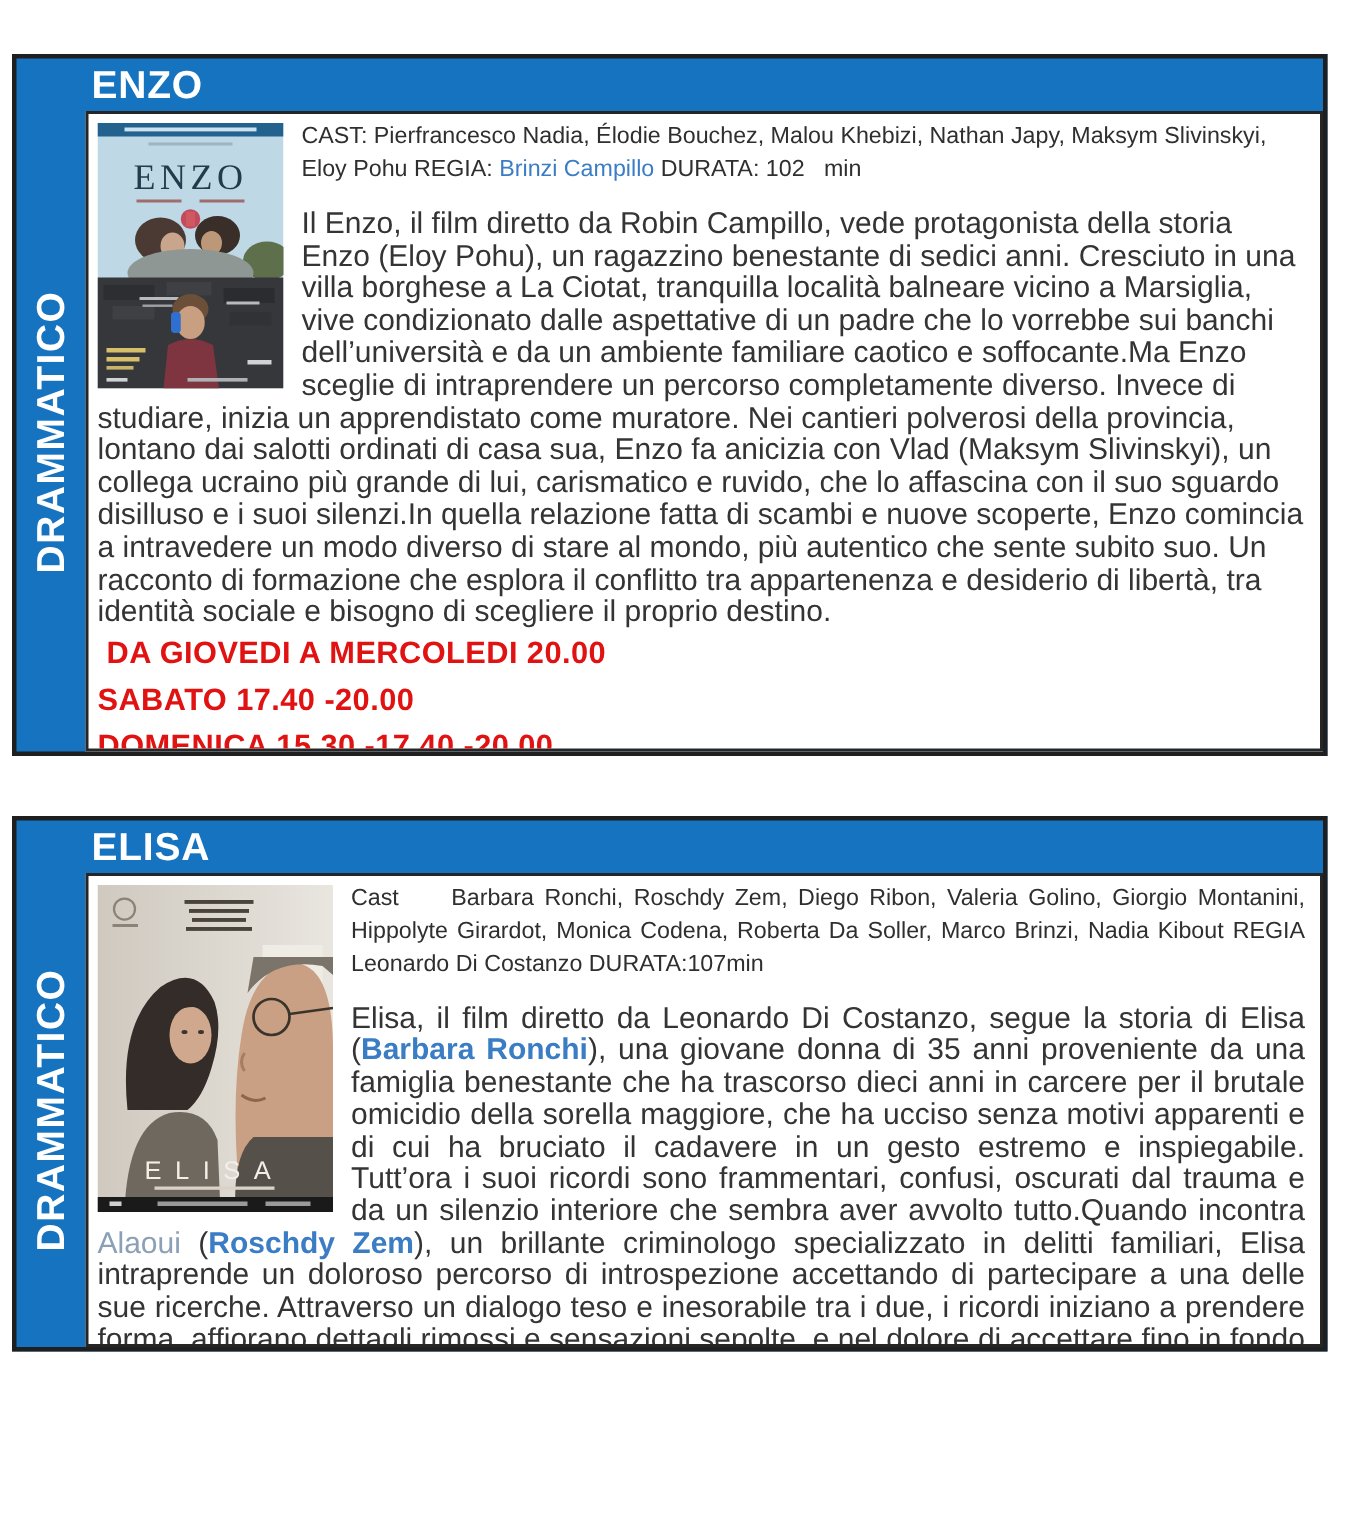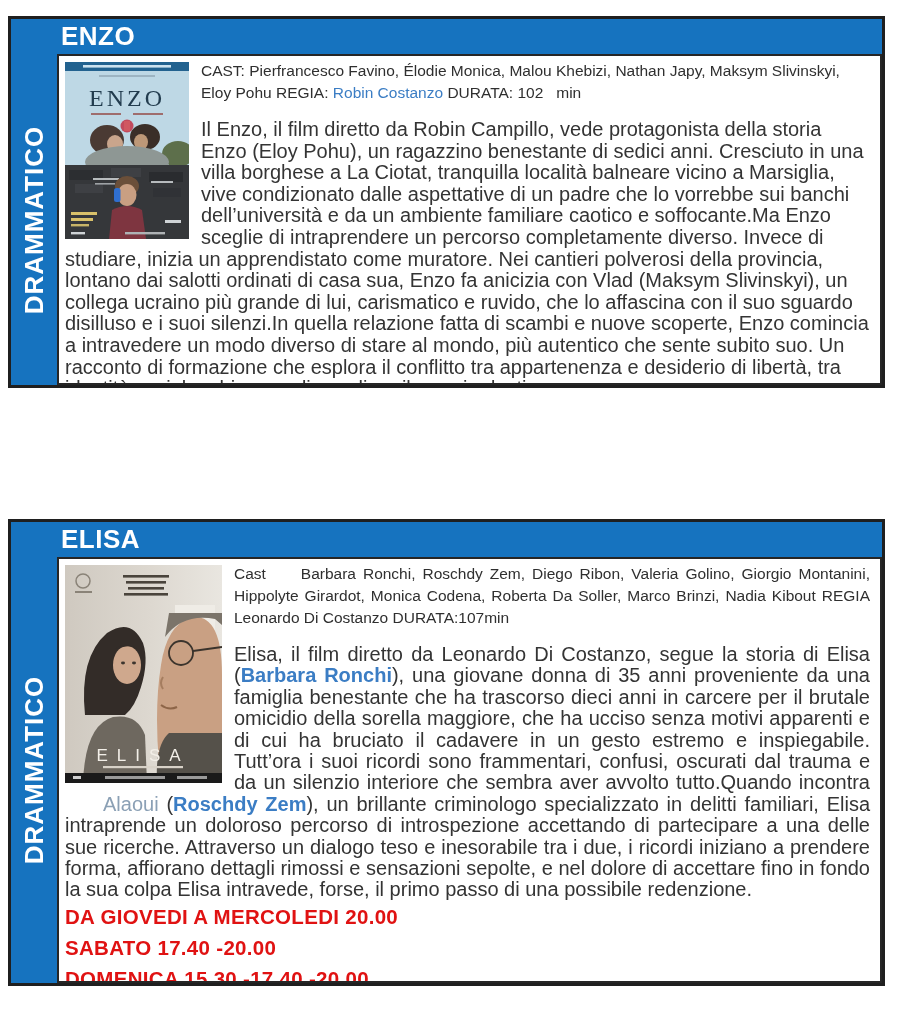--- a/index.html
+++ b/index.html
@@ -15,22 +15,22 @@
   body{
     width:906px;height:1024px;position:relative;overflow:hidden;
     font-family:"Liberation Sans",sans-serif;color:var(--body_text);
   }
   .card{
     position:absolute;left:8px;width:877px;
     background:var(--bar_blue);
     border:3px solid var(--border_dark);
     display:flex;flex-direction:column;
   }
-  .card-0{top:16px;height:372px;}
-  .card-1{top:519px;height:467px;}
+  .card-0{top:36px;height:468px;}
+  .card-1{top:544px;height:357px;}
   .title-bar{
     height:35px;flex:0 0 35px;display:flex;align-items:center;
     padding-left:50px;
   }
   .film-title{
     color:#ffffff;font-weight:bold;font-size:26px;letter-spacing:.5px;
   }
   .card-body{flex:1;display:flex;min-height:0;}
   .genre-strip{
     flex:0 0 46px;position:relative;
@@ -44,21 +44,21 @@
   .content-box{
     flex:1;background:#ffffff;border:2px solid #262626;
     padding:4px 10px 6px 6px;overflow:hidden;
     font-size:16px;line-height:21px;
   }
   .poster{float:left;margin:2px 12px 6px 0;}
   .poster svg{display:block;}
   .cast-line{font-size:15.5px;line-height:22px;color:#2f2f2f;}
   .card-1 .cast-line{text-align:justify;}
   .regia-link{color:var(--link_blue);}
-  .muted-name{color:var(--muted_link);margin-left:38px;}
+  .muted-name{color:var(--muted_link);}
   .actor-link{color:var(--link_blue);font-weight:bold;}
   .description{margin-top:15px;font-size:20px;line-height:21.6px;color:#343434;}
   .card-1 .description{text-align:justify;line-height:21.4px;}
   .showtimes{}
   .show-line{
     color:var(--red);font-weight:bold;font-size:20.5px;line-height:31px;
     white-space:pre-wrap;letter-spacing:.3px;
   }
 </style>
 </head>
@@ -112,21 +112,21 @@
 
             <rect x="6" y="150" width="26" height="3" fill="#d8c06a"></rect>
             <rect x="6" y="156" width="22" height="3" fill="#d8c06a"></rect>
             <rect x="6" y="162" width="18" height="2.4" fill="#c8b468"></rect>
             <rect x="100" y="158" width="16" height="3" fill="#cfd3d6"></rect>
             <rect x="6" y="170" width="14" height="2.4" fill="#cfd3d6"></rect>
             <rect x="60" y="170" width="40" height="2.4" fill="#aeb2b5"></rect>
           </svg>
         </div>
 
-        <p class="cast-line"><span>CAST: Pierfrancesco Favino, Élodie Monica, Malou Khebizi, Nathan Japy, Maksym Slivinskyi, Eloy Pohu REGIA: </span><span class="regia-link">Robin Costanzo</span><span> DURATA: 102&nbsp;&nbsp; min</span></p>
+        <p class="cast-line"><span>CAST: Pierfrancesco Nadia, Élodie Bouchez, Malou Khebizi, Nathan Japy, Maksym Slivinskyi, Eloy Pohu REGIA: </span><span class="regia-link">Brinzi Campillo</span><span> DURATA: 102&nbsp;&nbsp; min</span></p>
 
         <p class="description">Il  Enzo, il film diretto da Robin Campillo, vede protagonista della storia  Enzo (Eloy Pohu), un ragazzino benestante di sedici anni. Cresciuto in una villa borghese a La Ciotat, tranquilla località balneare vicino a Marsiglia, vive condizionato dalle aspettative di un padre che lo vorrebbe sui banchi dell’università e da un ambiente familiare caotico e soffocante.Ma Enzo sceglie di intraprendere un percorso completamente diverso. Invece di studiare, inizia un apprendistato come muratore. Nei cantieri polverosi della provincia, lontano dai salotti ordinati di casa sua, Enzo fa anicizia con Vlad (Maksym Slivinskyi), un collega ucraino più grande di lui, carismatico e ruvido, che lo affascina con il suo sguardo disilluso e i suoi silenzi.In quella relazione fatta di scambi e nuove scoperte, Enzo comincia a intravedere un modo diverso di stare al mondo, più autentico che sente subito suo. Un racconto di formazione che esplora il conflitto tra appartenenza e desiderio di libertà, tra identità sociale e bisogno di scegliere il proprio destino.</p>
 
         <div class="showtimes">
           <div class="show-line"> DA GIOVEDI A MERCOLEDI 20.00</div>
           <div class="show-line">SABATO 17.40 -20.00</div>
           <div class="show-line">DOMENICA 15.30 -17.40 -20.00</div>
         </div>
 
       </div>

